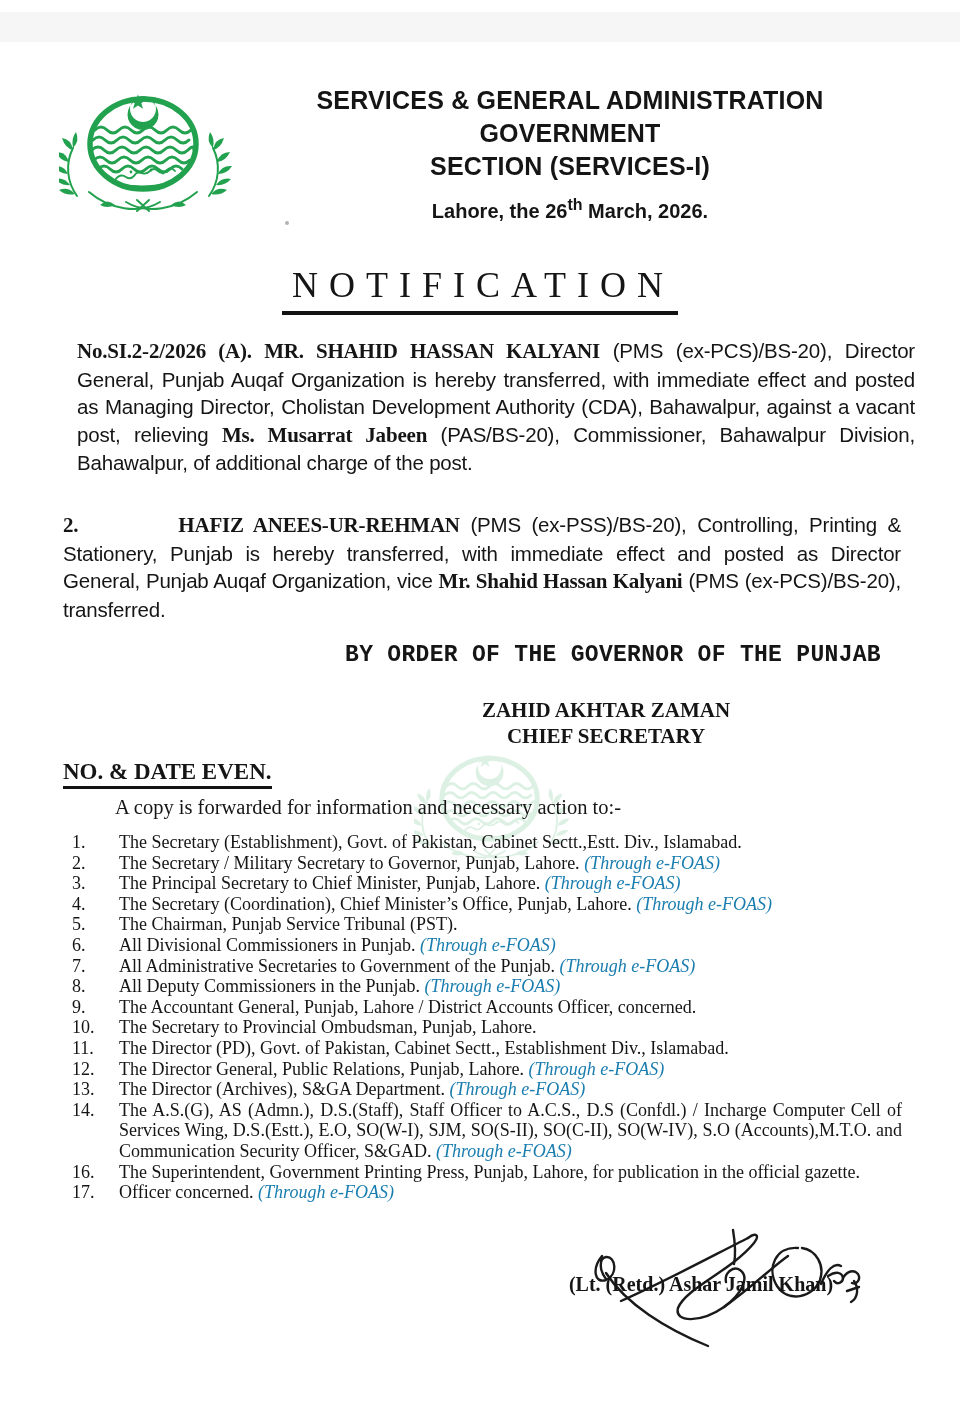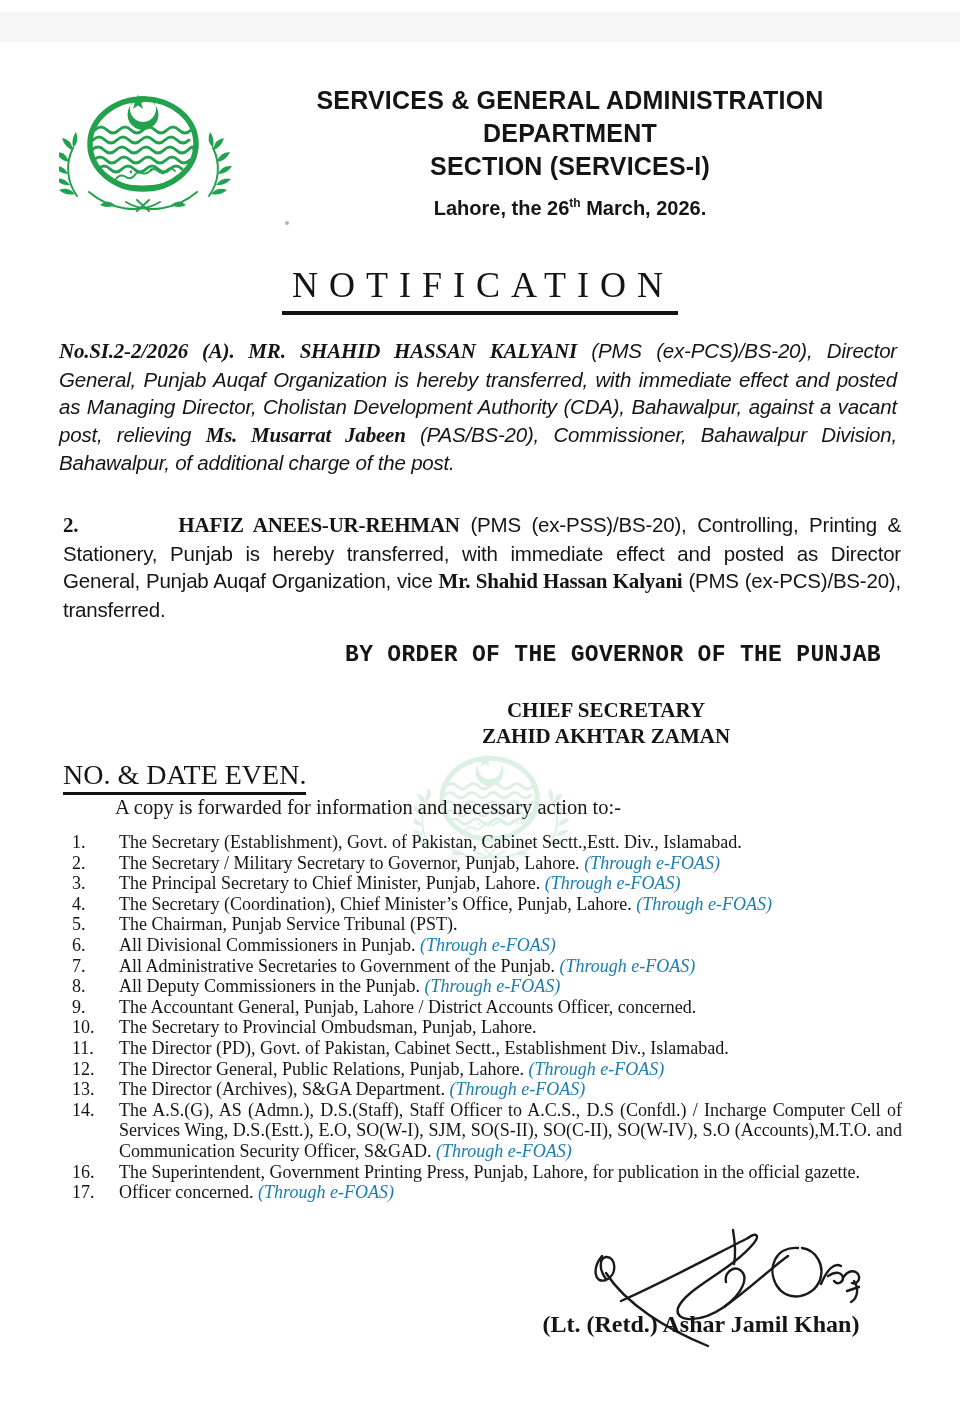--- a/index.html
+++ b/index.html
@@ -10,67 +10,67 @@
   }
   .abs{position:absolute;}
   .scan-band{top:12px;left:0;width:960px;height:30px;background:#f6f6f6;}
   .scan-dot{top:221px;left:285px;width:4px;height:4px;border-radius:50%;background:#8a8a8a;opacity:.65;}
 
   
   .logo{top:88px;left:58px;width:182px;height:128px;}
   .hdr{top:84px;left:240px;width:660px;text-align:center;}
   .hdr-line{font-weight:bold;font-size:25px;line-height:33px;letter-spacing:.2px;}
   .date-line{margin-top:13px;font-weight:bold;font-size:20px;}
-  .date-line sup{font-size:12px;}
+  .date-line sup{font-size:16px;}
 
   
   .title-wrap{top:264px;left:0;width:960px;text-align:center;}
   .title{
     display:inline-block;margin:0;font-family:"Liberation Serif", serif;
     font-weight:normal;font-size:36px;letter-spacing:11px;
     border-bottom:4px solid #131313;padding:0 4px 5px 10px;
   }
 
   
   .body-para{
     margin:0;text-align:justify;font-size:20.5px;line-height:27.5px;
     letter-spacing:-0.2px;
   }
-  .para1{top:337px;left:59px;width:838px;font-style:italic;}
+  .para1{top:337px;left:77px;width:838px;}
   .para2{top:511px;left:63px;width:838px;}
   .bser{font-family:"Liberation Serif", serif;font-weight:bold;font-size:21px;}
   .tab{display:inline-block;width:100px;}
 
   .by-order{
     top:642px;left:333px;width:560px;text-align:center;
     font-family:Liberation Mono, monospace;font-weight:bold;font-size:23px;letter-spacing:.3px;
   }
   .signatory{
     top:697px;left:410px;width:392px;text-align:center;
     font-family:"Liberation Serif", serif;font-weight:bold;font-size:21px;line-height:26px;
   }
 
-  .no-date{top:759px;left:63px;font-family:"Liberation Serif", serif;font-weight:normal;font-size:28px;}
+  .no-date{top:759px;left:63px;font-family:"Liberation Serif", serif;font-weight:bold;font-size:23px;}
   .no-date span{display:inline-block;border-bottom:3px solid #131313;padding-bottom:1px;}
 
   .forward{top:796px;left:63px;width:838px;font-family:"Liberation Serif", serif;font-size:20.5px;text-indent:52px;}
 
   
   .dist{top:832px;left:72px;width:830px;font-family:"Liberation Serif", serif;font-size:18px;line-height:20.6px;}
   .dist-row{display:flex;align-items:flex-start;}
   .dist-no{flex:none;width:47px;}
   .dist-body{flex:1;text-align:justify;}
   .efoas{font-style:italic;color:#1a7daf;}
 
   
   .watermark{top:748px;left:414px;width:162px;height:116px;opacity:.15;pointer-events:none;}
 
   
   .sig-svg{top:1226px;left:566px;width:300px;height:122px;}
-  .sig-block{top:1312px;left:520px;width:362px;text-align:center;font-family:"Liberation Serif", serif;font-size:24px;line-height:25px;}
+  .sig-block{top:1272px;left:520px;width:362px;text-align:center;font-family:"Liberation Serif", serif;font-size:20px;line-height:25px;}
   .sig-name{font-weight:bold;}
 </style>
 </head>
 <body>
 
 <svg width="0" height="0" style="position:absolute">
   <defs>
     <symbol id="crest" viewBox="0 0 180 128">
       <g fill="none" stroke="#22a14e" stroke-linecap="round" stroke-linejoin="round">
         <ellipse cx="84" cy="56" rx="53" ry="45" stroke-width="5.5"></ellipse>
@@ -131,38 +131,38 @@
 <svg class="abs watermark" viewBox="0 0 180 128">
   <use href="#crest"></use>
 </svg>
 
 <svg class="abs logo" viewBox="0 0 180 128">
   <use href="#crest"></use>
 </svg>
 
 <header class="abs hdr">
   <div class="hdr-line">SERVICES &amp; GENERAL ADMINISTRATION</div>
-  <div class="hdr-line">DEPARTMENT</div>
+  <div class="hdr-line">GOVERNMENT</div>
   <div class="hdr-line">SECTION (SERVICES-I)</div>
   <div class="date-line"><span>Lahore, the 26</span><sup>th</sup><span> March, 2026.</span></div>
 </header>
 
 <div class="abs title-wrap">
   <h1 class="title">NOTIFICATION</h1>
 </div>
 
 <p class="abs body-para para1"><span class="bser">No.SI.2-2/2026 (A). MR. SHAHID HASSAN KALYANI</span><span> (PMS (ex-PCS)/BS-20), Director General, Punjab Auqaf Organization is hereby transferred, with immediate effect and posted as Managing Director, Cholistan Development Authority (CDA), Bahawalpur, against a vacant post, relieving </span><span class="bser">Ms. Musarrat Jabeen</span><span> (PAS/BS-20), Commissioner, Bahawalpur Division, Bahawalpur, of additional charge of the post.</span></p>
 
 <p class="abs body-para para2"><span class="bser">2.</span><span class="tab"></span><span class="bser">HAFIZ ANEES-UR-REHMAN</span><span> (PMS (ex-PSS)/BS-20), Controlling, Printing &amp; Stationery, Punjab is hereby transferred, with immediate effect and posted as Director General, Punjab Auqaf Organization, vice </span><span class="bser">Mr. Shahid Hassan Kalyani</span><span> (PMS (ex-PCS)/BS-20), transferred.</span></p>
 
 <div class="abs by-order">BY ORDER OF THE GOVERNOR OF THE PUNJAB</div>
 
 <div class="abs signatory">
+  <div>ZAHID AKHTAR ZAMAN</div>
   <div>CHIEF SECRETARY</div>
-  <div>ZAHID AKHTAR ZAMAN</div>
 </div>
 
 <div class="abs no-date"><span>NO. &amp; DATE EVEN.</span></div>
 
 <div class="abs forward">A copy is forwarded for information and necessary action to:-</div>
 
 <div class="abs dist">
 
 <div class="dist-row">
     <div class="dist-no">1.</div>

